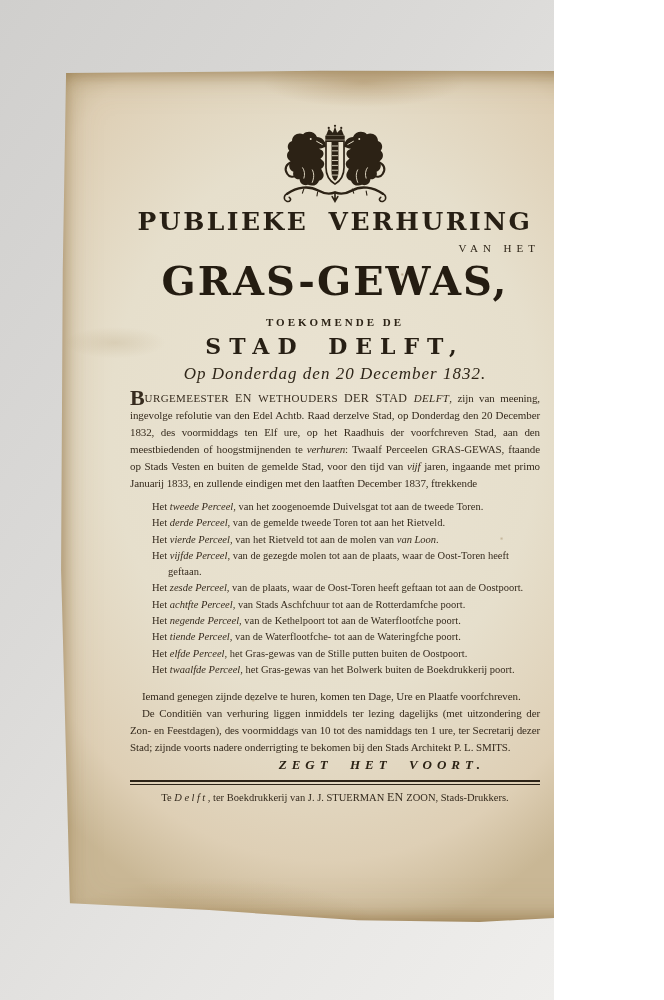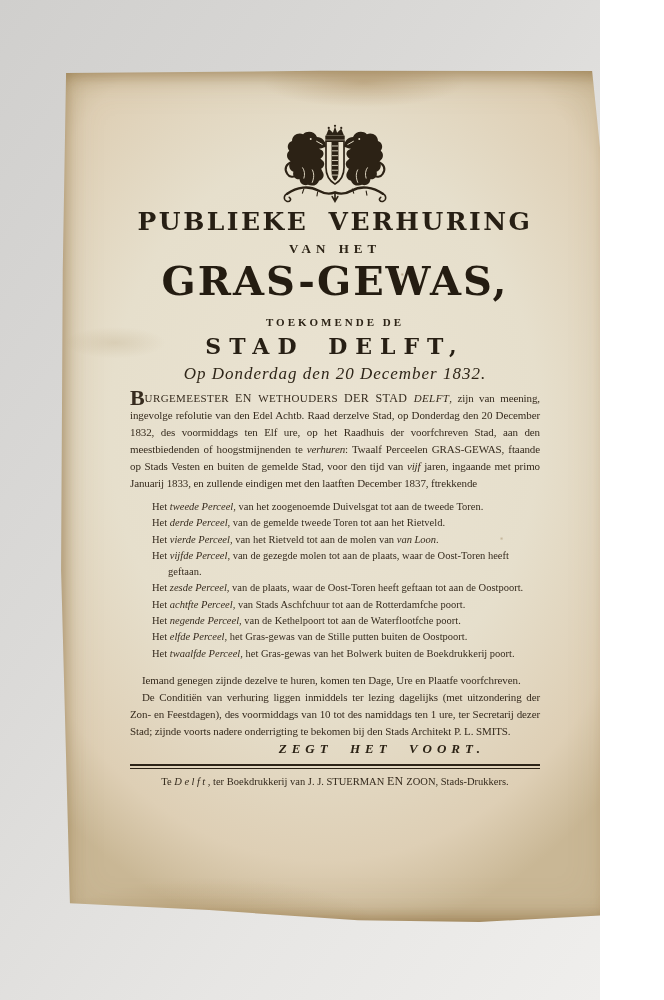--- a/index.html
+++ b/index.html
@@ -1,17 +1,17 @@
 <!DOCTYPE html>
 <html><head>
 <meta charset="utf-8">
 <style>
   html,body{margin:0;padding:0;}
   .photo{
-    position:relative;width:600px;height:1000px;overflow:hidden;
+    position:relative;width:554px;height:1000px;overflow:hidden;
     background:linear-gradient(125deg,#d0cfcd 0%,#dbdad8 38%,#e7e6e4 70%,#efeeec 100%);
     font-family:"Liberation Serif","DejaVu Serif",serif;
   }
   .paper{
     position:absolute;left:60px;top:70px;width:552px;height:852px;
     background:
       radial-gradient(3px 3px at 62% 24%, rgba(120,85,40,.45), transparent 65%),
       radial-gradient(3px 3px at 35% 74%, rgba(120,85,40,.38), transparent 65%),
       radial-gradient(3px 3px at 80% 55%, rgba(120,85,40,.32), transparent 65%),
       radial-gradient(140px 34px at 55% 1.5%, rgba(150,110,55,.30), transparent 72%),
@@ -23,21 +23,21 @@
       inset 0 0 46px rgba(146,114,62,.20),
       inset 0 12px 20px -8px rgba(130,98,48,.55),
       inset 12px 0 20px -8px rgba(130,98,48,.46),
       inset -10px 0 18px -8px rgba(130,98,48,.40),
       inset 0 -12px 18px -8px rgba(130,98,48,.48);
     filter:drop-shadow(5px 9px 13px rgba(70,65,52,.38)) drop-shadow(1px 2px 4px rgba(70,65,52,.22));
   }
   .content{position:absolute;inset:0;padding:53px 72px 0 70px;color:#362b1e;}
   .crest{display:block;margin:0 auto 0 auto;}
   .t-publieke{font-family:"DejaVu Serif","Liberation Serif",serif;font-size:25px;line-height:27px;font-weight:bold;letter-spacing:2.5px;word-spacing:9px;text-align:center;color:#271f14;margin-top:3px;white-space:nowrap;}
-  .t-vanhet{font-size:13px;line-height:13px;font-weight:bold;letter-spacing:5px;text-align:center;margin-top:7px;color:#2d2417;}
+  .t-vanhet{font-size:11px;line-height:13px;font-weight:normal;letter-spacing:5px;text-align:right;margin-top:7px;color:#2d2417;}
   .t-gras{font-family:"DejaVu Serif","Liberation Serif",serif;font-size:40px;line-height:46px;font-weight:bold;letter-spacing:2px;text-align:center;margin-top:3px;color:#241c11;white-space:nowrap;}
   .t-toek{font-size:11px;line-height:13px;font-weight:bold;letter-spacing:3px;text-align:center;margin-top:12px;color:#2d2417;}
   .t-stad{font-family:"DejaVu Serif","Liberation Serif",serif;font-size:22px;line-height:25px;font-weight:bold;letter-spacing:8px;word-spacing:8px;text-align:center;margin-top:5px;color:#271f14;white-space:nowrap;}
   .t-date{font-size:17px;line-height:21px;font-style:italic;text-align:center;letter-spacing:1px;margin-top:4px;color:#2f2619;}
   p{margin:0;}
   .intro{margin-top:6px;font-size:11px;line-height:17px;text-align:justify;letter-spacing:-.1px;}
   .seg{}
   .seg-dropcap{font-size:22px;font-weight:bold;line-height:0;vertical-align:-3px;}
   .seg-caps{letter-spacing:.4px;}
   .seg-caps-sm{font-size:12px;letter-spacing:.4px;}
@@ -104,20 +104,21 @@
       <p class="intro"><span class="seg seg-dropcap">B</span><span class="seg seg-caps">URGEMEESTER </span><span class="seg seg-caps-sm">EN </span><span class="seg seg-caps">WETHOUDERS </span><span class="seg seg-caps-sm">DER STAD </span><span class="seg seg-italic-caps">DELFT</span><span class="seg seg-roman">, zijn van meening, ingevolge refolutie van den Edel Achtb. Raad derzelve Stad, op Donderdag den 20 December 1832, des voormiddags ten Elf ure, op het Raadhuis der voorfchreven Stad, aan den meestbiedenden of hoogstmijnenden te </span><span class="seg seg-italic">verhuren</span><span class="seg seg-roman">: Twaalf Perceelen GRAS-GEWAS, ftaande op Stads Vesten en buiten de gemelde Stad, voor den tijd van </span><span class="seg seg-italic">vijf</span><span class="seg seg-roman"> jaren, ingaande met primo Januarij 1833, en zullende eindigen met den laatften December 1837, ftrekkende</span></p>
 
       <div class="parcels">
           <div class="parcel"><span class="seg seg-roman">Het </span><span class="seg seg-italic">tweede Perceel</span><span class="seg seg-roman">, van het zoogenoemde Duivelsgat tot aan de tweede Toren.</span></div>
           <div class="parcel"><span class="seg seg-roman">Het </span><span class="seg seg-italic">derde Perceel</span><span class="seg seg-roman">, van de gemelde tweede Toren tot aan het Rietveld.</span></div>
           <div class="parcel"><span class="seg seg-roman">Het </span><span class="seg seg-italic">vierde Perceel</span><span class="seg seg-roman">, van het Rietveld tot aan de molen van </span><span class="seg seg-italic">van Loon</span><span class="seg seg-roman">.</span></div>
           <div class="parcel"><span class="seg seg-roman">Het </span><span class="seg seg-italic">vijfde Perceel</span><span class="seg seg-roman">, van de gezegde molen tot aan de plaats, waar de Oost-Toren heeft geftaan.</span></div>
           <div class="parcel"><span class="seg seg-roman">Het </span><span class="seg seg-italic">zesde Perceel</span><span class="seg seg-roman">, van de plaats, waar de Oost-Toren heeft geftaan tot aan de Oostpoort.</span></div>
           <div class="parcel"><span class="seg seg-roman">Het </span><span class="seg seg-italic">achtfte Perceel</span><span class="seg seg-roman">, van Stads Aschfchuur tot aan de Rotterdamfche poort.</span></div>
           <div class="parcel"><span class="seg seg-roman">Het </span><span class="seg seg-italic">negende Perceel</span><span class="seg seg-roman">, van de Kethelpoort tot aan de Waterflootfche poort.</span></div>
+          <div class="parcel"><span class="seg seg-roman">Het </span><span class="seg seg-italic">tiende Perceel</span><span class="seg seg-roman">, van de Waterflootfche- tot aan de Wateringfche poort.</span></div>
           <div class="parcel"><span class="seg seg-roman">Het </span><span class="seg seg-italic">elfde Perceel</span><span class="seg seg-roman">, het Gras-gewas van de Stille putten buiten de Oostpoort.</span></div>
           <div class="parcel"><span class="seg seg-roman">Het </span><span class="seg seg-italic">twaalfde Perceel</span><span class="seg seg-roman">, het Gras-gewas van het Bolwerk buiten de Boekdrukkerij poort.</span></div>
         </div>
 
       <p class="close-para p1">Iemand genegen zijnde dezelve te huren, komen ten Dage, Ure en Plaatfe voorfchreven.</p>
       <p class="close-para p2"><span class="seg seg-roman">De Conditiën van verhuring liggen inmiddels ter lezing dagelijks (met uitzondering der Zon- en Feestdagen), des voormiddags van 10 tot des namiddags ten 1 ure, ter Secretarij dezer Stad; zijnde voorts nadere onderrigting te bekomen bij den Stads Architekt P. L. SMITS.</span></p>
 
       <div class="zegt">ZEGT HET VOORT.</div>
 
       <div class="rule"></div>

